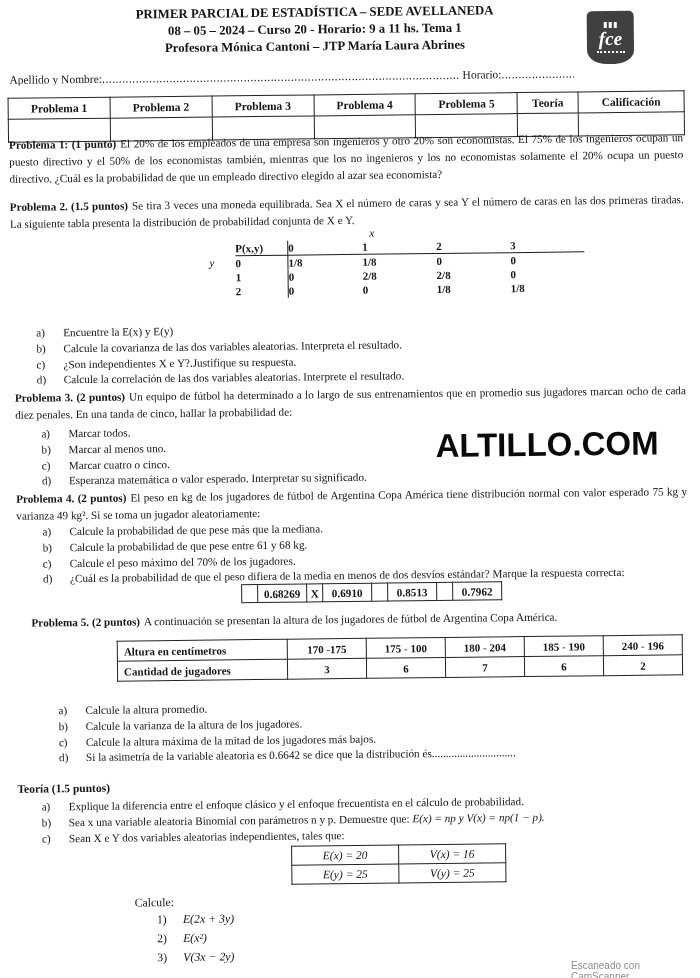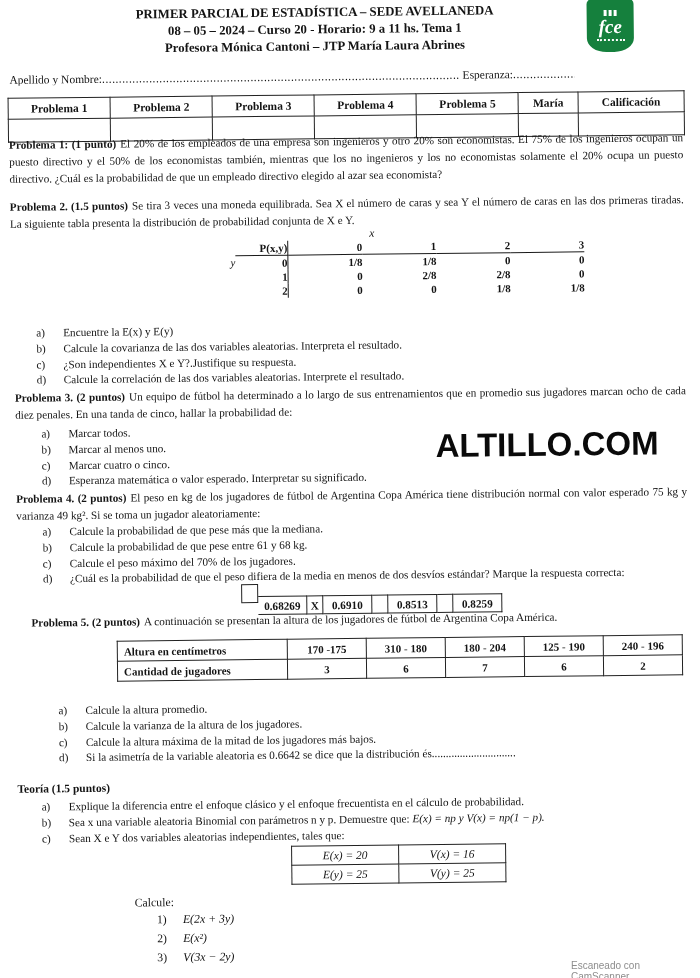--- a/index.html
+++ b/index.html
@@ -6,21 +6,21 @@
   body{width:700px;height:978px;background:#ffffff;overflow:hidden;position:relative;
        font-family:"Liberation Serif", serif;color:#141414;}
   .doc{position:absolute;left:0;top:0;width:700px;height:978px;
        transform:rotate(-0.65deg);transform-origin:50% 50%;}
   .abs{position:absolute;}
   .bold{font-weight:bold;}
 
   
   .hdr{left:0;top:4px;width:640px;text-align:center;font-weight:bold;
        font-size:12.8px;line-height:17px;}
-  .logo{left:592px;top:2px;width:47px;height:53px;background:#15803d;
+  .logo{left:592px;top:14px;width:47px;height:53px;background:#404040;
         border-radius:5px 5px 42% 42% / 5px 5px 26% 26%;
         display:flex;flex-direction:column;align-items:center;justify-content:center;}
   .logo .crown{display:flex;gap:2px;margin-bottom:1px;}
   .logo .crown i{display:block;width:3px;height:6px;background:#fff;}
   .logo .fce{color:#fff;font-style:italic;font-weight:bold;font-size:19px;line-height:19px;
              font-family:"Liberation Serif",serif;}
   .logo .strip{width:28px;border-top:2px dotted #fff;margin-top:3px;}
 
   
   .nameline{left:14px;top:70px;width:565px;font-size:11.5px;white-space:nowrap;overflow:hidden;}
@@ -33,42 +33,42 @@
             text-align:center;height:20px;padding:0 2px;}
   .grade tr.empty td{height:22px;}
 
   
   .para{font-size:11.2px;line-height:17px;text-align:justify;}
   .ptitle{font-weight:bold;margin-right:4px;}
 
   
   .xlab{left:372px;top:227px;font-size:11.5px;font-style:italic;}
   .jp{left:212px;top:240px;}
-  .jp td{font-size:11px;font-weight:bold;text-align:right;height:14px;
+  .jp td{font-size:11px;font-weight:bold;text-align:left;height:14px;
          padding:0 0;line-height:13px;}
   .jp td.yc{width:26px;font-weight:normal;font-style:italic;}
   .jp td.lc{width:52px;border-right:1.4px solid #1a1a1a;}
   .jp td.vc{width:74px;}
   .jp tr.hd td.lc,.jp tr.hd td.vc{border-bottom:1.4px solid #1a1a1a;}
 
   
   .items{font-size:11.2px;}
   .item{display:flex;line-height:15.8px;}
   .item .lb{width:27px;flex:0 0 27px;}
   .item .tx{flex:1;}
 
   
   .wm{left:436px;top:428px;font-family:"Liberation Sans",sans-serif;font-weight:700;
       font-size:33px;letter-spacing:0px;color:#0a0a0a;}
 
   
   .opts{left:240px;top:583px;display:inline-flex;font-size:11.2px;font-weight:bold;}
   .opts .cell{border:1.1px solid #222;height:17px;display:flex;align-items:center;
               justify-content:center;}
-  .opts .cell + .cell{border-left:none;margin-top:12px;}
+  .opts .cell + .cell{border-left:none;}
   .opts .bx{width:15px;}
   .opts .vl{width:48px;}
 
   
   .ht{left:115px;top:638px;}
   .ht td{border:1.2px solid #222;font-size:11px;font-weight:bold;text-align:center;
          height:19px;padding:0 3px;}
   .ht td.rowlab{width:160px;text-align:left;padding-left:6px;}
   .ht td.v{width:72px;}
 
@@ -98,32 +98,32 @@
         <i></i>
         <i></i>
         <i></i>
       </span>
     <span class="fce">fce</span>
     <span class="strip"></span>
   </div>
 
   <div class="abs nameline">
     <span>Apellido y Nombre:</span><span class="dots">..........................................................................................................</span>
-    <span>Esperanza:</span><span class="dots">.......................</span>
+    <span>Horario:</span><span class="dots">.......................</span>
   </div>
 
   <table class="abs grade">
     <tbody>
         <tr>
       <td>Problema 1</td>
       <td>Problema 2</td>
       <td>Problema 3</td>
       <td>Problema 4</td>
       <td>Problema 5</td>
-      <td>María</td>
+      <td>Teoría</td>
       <td>Calificación</td>
     </tr>
     <tr class="empty">
       <td></td>
           <td></td>
       <td></td>
           <td></td>
       <td></td>
           <td></td>
       <td></td>
@@ -243,34 +243,34 @@
   </div>
 
   <div class="abs opts">
     <span class="cell bx"></span>
     <span class="cell vl">0.68269</span>
     <span class="cell bx">X</span>
     <span class="cell vl">0.6910</span>
     <span class="cell bx"></span>
     <span class="cell vl">0.8513</span>
     <span class="cell bx"></span>
-    <span class="cell vl">0.8259</span>
+    <span class="cell vl">0.7962</span>
   </div>
 
   <div class="abs para" style="left:30px;top:611px;width:650px;">
     <span class="ptitle">Problema 5. (2 puntos)</span><span>A continuación se presentan la altura de los jugadores de fútbol de Argentina Copa América.</span>
   </div>
   <table class="abs ht">
     <tbody>
         <tr>
       <td class="rowlab">Altura en centímetros</td>
       <td class="v">170 -175</td>
-      <td class="v">310 - 180</td>
+      <td class="v">175 - 100</td>
       <td class="v">180 - 204</td>
-      <td class="v">125 - 190</td>
+      <td class="v">185 - 190</td>
       <td class="v">240 - 196</td>
     </tr>
     <tr>
       <td class="rowlab">Cantidad de jugadores</td>
       <td class="v">3</td>
       <td class="v">6</td>
       <td class="v">7</td>
       <td class="v">6</td>
       <td class="v">2</td>
     </tr>

